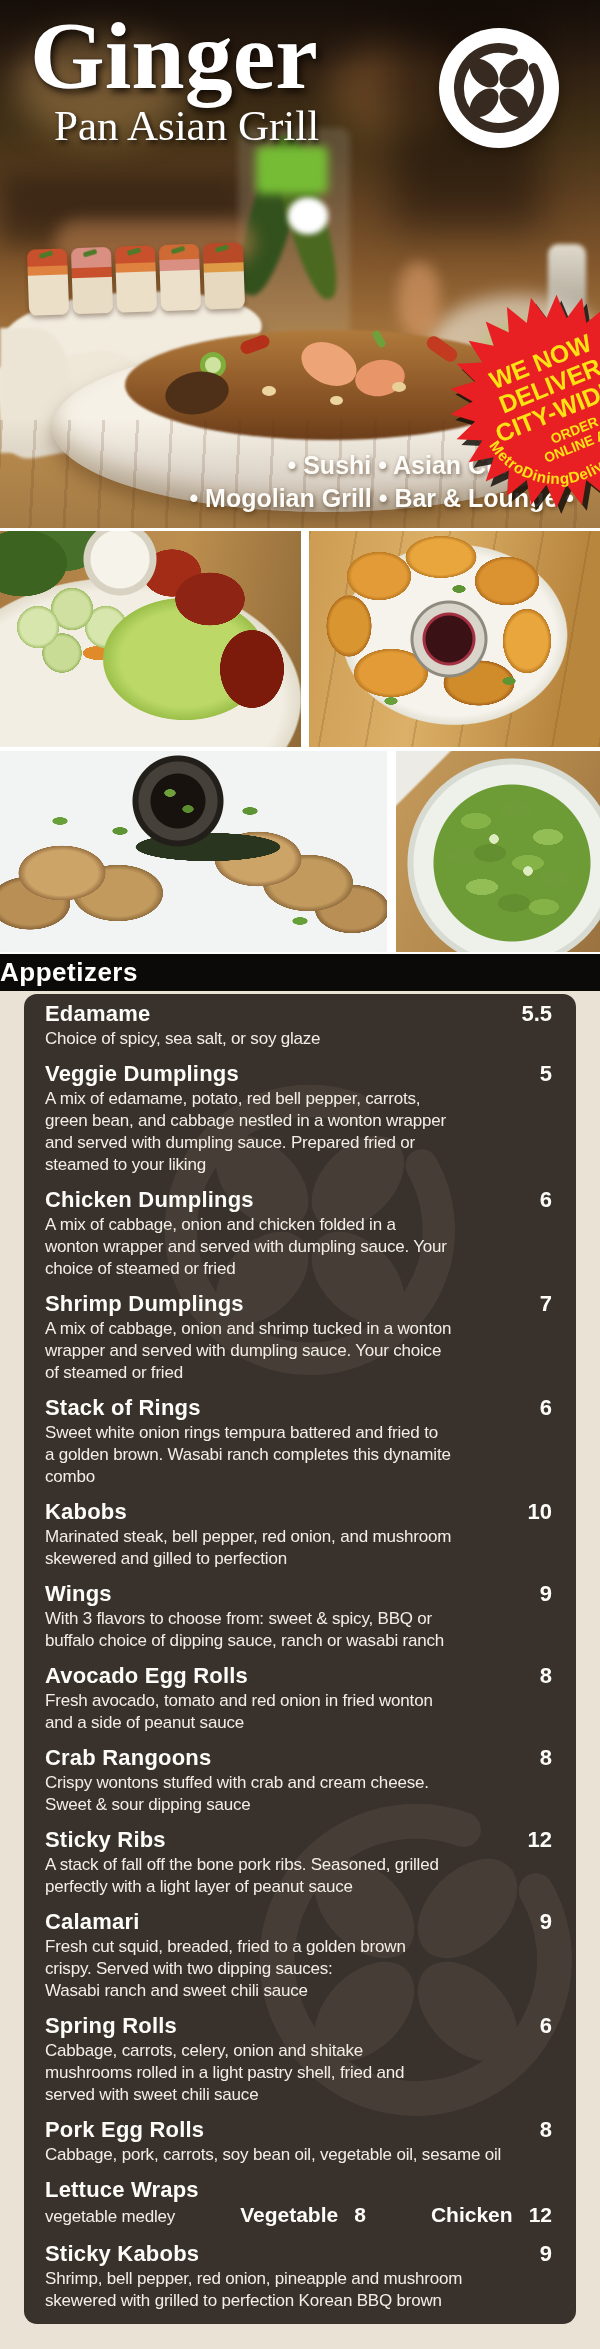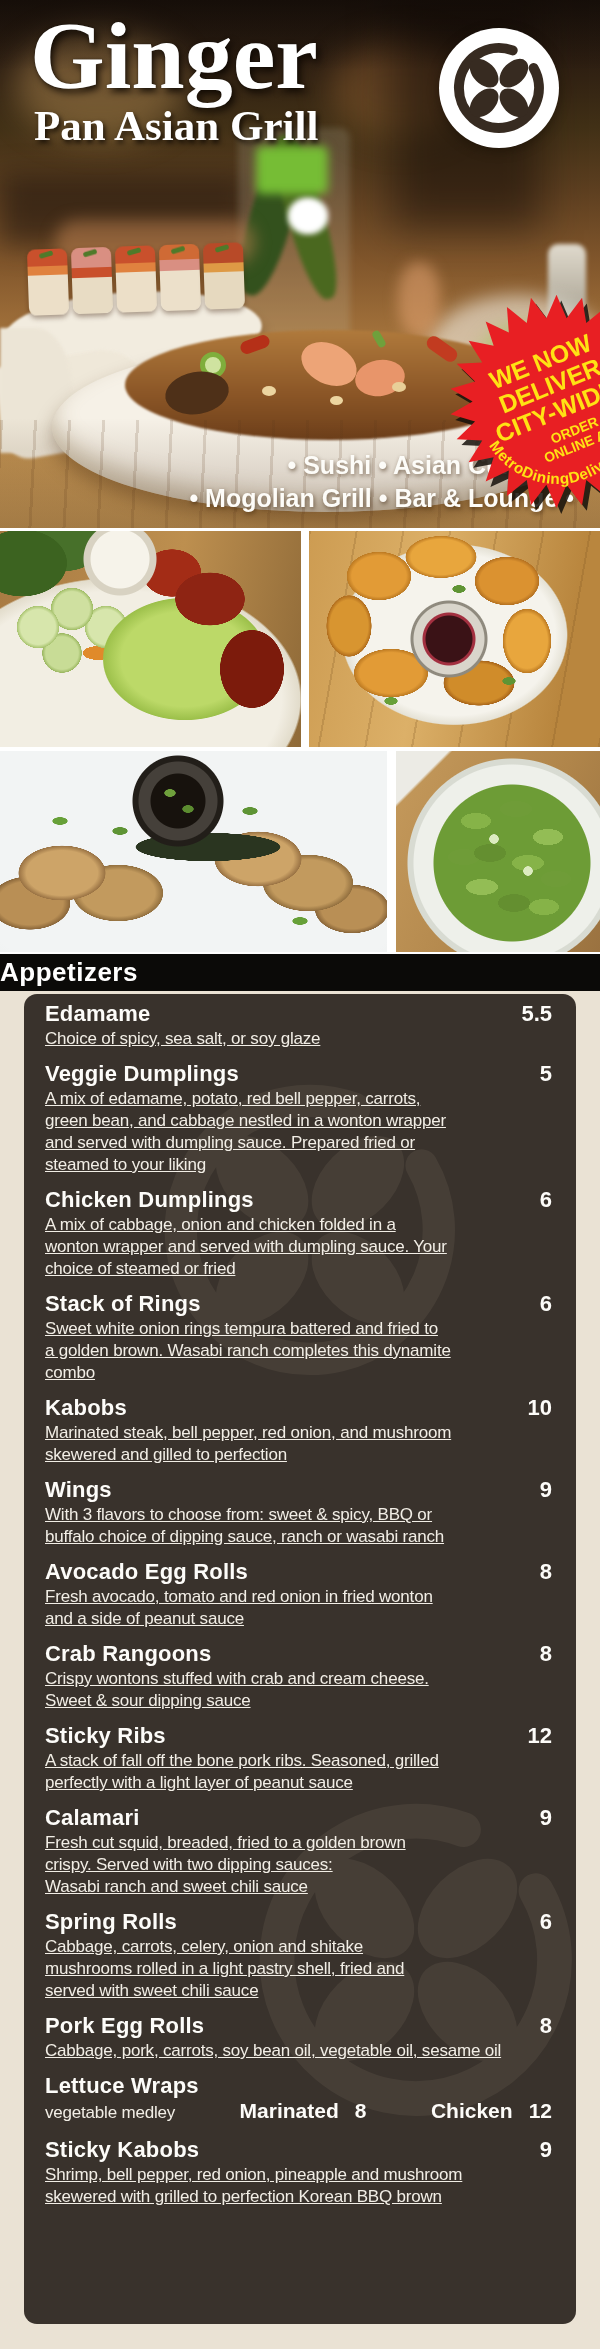--- a/index.html
+++ b/index.html
@@ -10,21 +10,21 @@
   
   .hero{position:relative;width:600px;height:528px;overflow:hidden;
         background:linear-gradient(180deg,#241911 0%,#2e1f12 12%,#413016 24%,#5d3f20 36%,
                    #82572c 50%,#a4733c 64%,#bb8c4e 78%,#c69a59 100%);}
   .deco{position:absolute;}
   .blur16{filter:blur(16px);} .blur8{filter:blur(8px);} .blur2{filter:blur(2px);}
   .brand{position:absolute;left:30px;top:6px;z-index:5;}
   .brand h1{margin:0;font-family:"Liberation Serif",serif;font-weight:bold;
             font-size:96px;line-height:1.05;color:#fff;
             text-shadow:3px 4px 7px rgba(10,5,0,.8),0 0 2px rgba(0,0,0,.5);}
-  .brand h2{margin:-6px 0 0 4px;font-family:"Liberation Serif",serif;font-weight:bold;
+  .brand h2{margin:-6px 0 0 24px;font-family:"Liberation Serif",serif;font-weight:normal;
             font-size:43px;color:#fff;text-shadow:2px 3px 5px rgba(10,5,0,.8);}
   .logo{position:absolute;left:437px;top:26px;z-index:5;filter:drop-shadow(0 3px 6px rgba(20,10,0,.45));}
   .badge{position:absolute;left:444px;top:289px;z-index:6;}
   .badge text{font-family:"Liberation Sans",sans-serif;font-weight:bold;}
   .tagline{position:absolute;right:26px;top:449px;z-index:5;text-align:right;
            font-weight:bold;font-size:25px;line-height:33px;color:#fdfcf8;
            text-shadow:1px 2px 4px rgba(60,35,10,.6);}
   .sushirow{display:flex;gap:4px;transform:rotate(-2deg);filter:blur(.6px);}
   .roll{position:relative;width:40px;height:66px;border-radius:8px;
         background:linear-gradient(180deg,#c9502c 0 26%,#e0823f 26% 40%,#ecdfc8 40% 100%);
@@ -117,21 +117,21 @@
   .panel{position:relative;margin:3px 24px 0 24px;width:552px;height:1330px;
          box-sizing:border-box;background:var(--panel,#39322c);border-radius:13px;
          padding:8px 24px 0 21px;overflow:hidden;}
   .wm{position:absolute;color:var(--watermark,#c9b79b);opacity:.09;pointer-events:none;}
   #menu-list{position:relative;z-index:2;}
   .item{margin-bottom:12px;}
   .item .row{display:flex;justify-content:space-between;align-items:baseline;line-height:24px;}
   .nm{font-weight:bold;font-size:22px;color:#fdfcf9;letter-spacing:.2px;}
   .pr{font-weight:bold;font-size:22px;color:#fdfcf9;}
   .desc{margin-top:2px;font-size:17px;line-height:22px;color:#f2eee6;
-        white-space:pre-line;letter-spacing:-.2px;text-decoration:underline;}
+        white-space:pre-line;letter-spacing:-.2px;}
   .vrow{display:flex;justify-content:space-between;align-items:baseline;line-height:26px;gap:28px;}
   .vrow .pfx{font-size:17px;color:#f2eee6;letter-spacing:-.2px;}
   .vopt{font-weight:bold;font-size:21px;color:#fdfcf9;}
   .vopt .vp{margin-left:16px;}
 </style>
 </head>
 <body>
 
 <div class="page">
 
@@ -263,20 +263,29 @@
           <div class="row">
             <span class="nm">Chicken Dumplings</span>
             <span class="pr">6</span>
           </div>
           <div class="desc">A mix of cabbage, onion and chicken folded in a
 wonton wrapper and served with dumpling sauce. Your
 choice of steamed or fried</div>
         </div>
         <div class="item">
           <div class="row">
+            <span class="nm">Shrimp Dumplings</span>
+            <span class="pr">7</span>
+          </div>
+          <div class="desc">A mix of cabbage, onion and shrimp tucked in a wonton
+wrapper and served with dumpling sauce. Your choice
+of steamed or fried</div>
+        </div>
+        <div class="item">
+          <div class="row">
             <span class="nm">Stack of Rings</span>
             <span class="pr">6</span>
           </div>
           <div class="desc">Sweet white onion rings tempura battered and fried to
 a golden brown. Wasabi ranch completes this dynamite
 combo</div>
         </div>
         <div class="item">
           <div class="row">
             <span class="nm">Kabobs</span>
@@ -342,21 +351,21 @@
           </div>
           <div class="desc">Cabbage, pork, carrots, soy bean oil, vegetable oil, sesame oil</div>
         </div>
         <div class="item">
           <div class="row">
             <span class="nm">Lettuce Wraps</span>
             <span class="pr"></span>
           </div>
           <div class="vrow">
             <span class="pfx">vegetable medley</span>
-            <span class="vopt"><span>Marinated</span><span class="vp">8</span></span>
+            <span class="vopt"><span>Vegetable</span><span class="vp">8</span></span>
             <span class="vopt"><span>Chicken</span><span class="vp">12</span></span>
           </div>
         </div>
         <div class="item">
           <div class="row">
             <span class="nm">Sticky Kabobs</span>
             <span class="pr">9</span>
           </div>
           <div class="desc">Shrimp, bell pepper, red onion, pineapple and mushroom
 skewered with grilled to perfection Korean BBQ brown</div>

